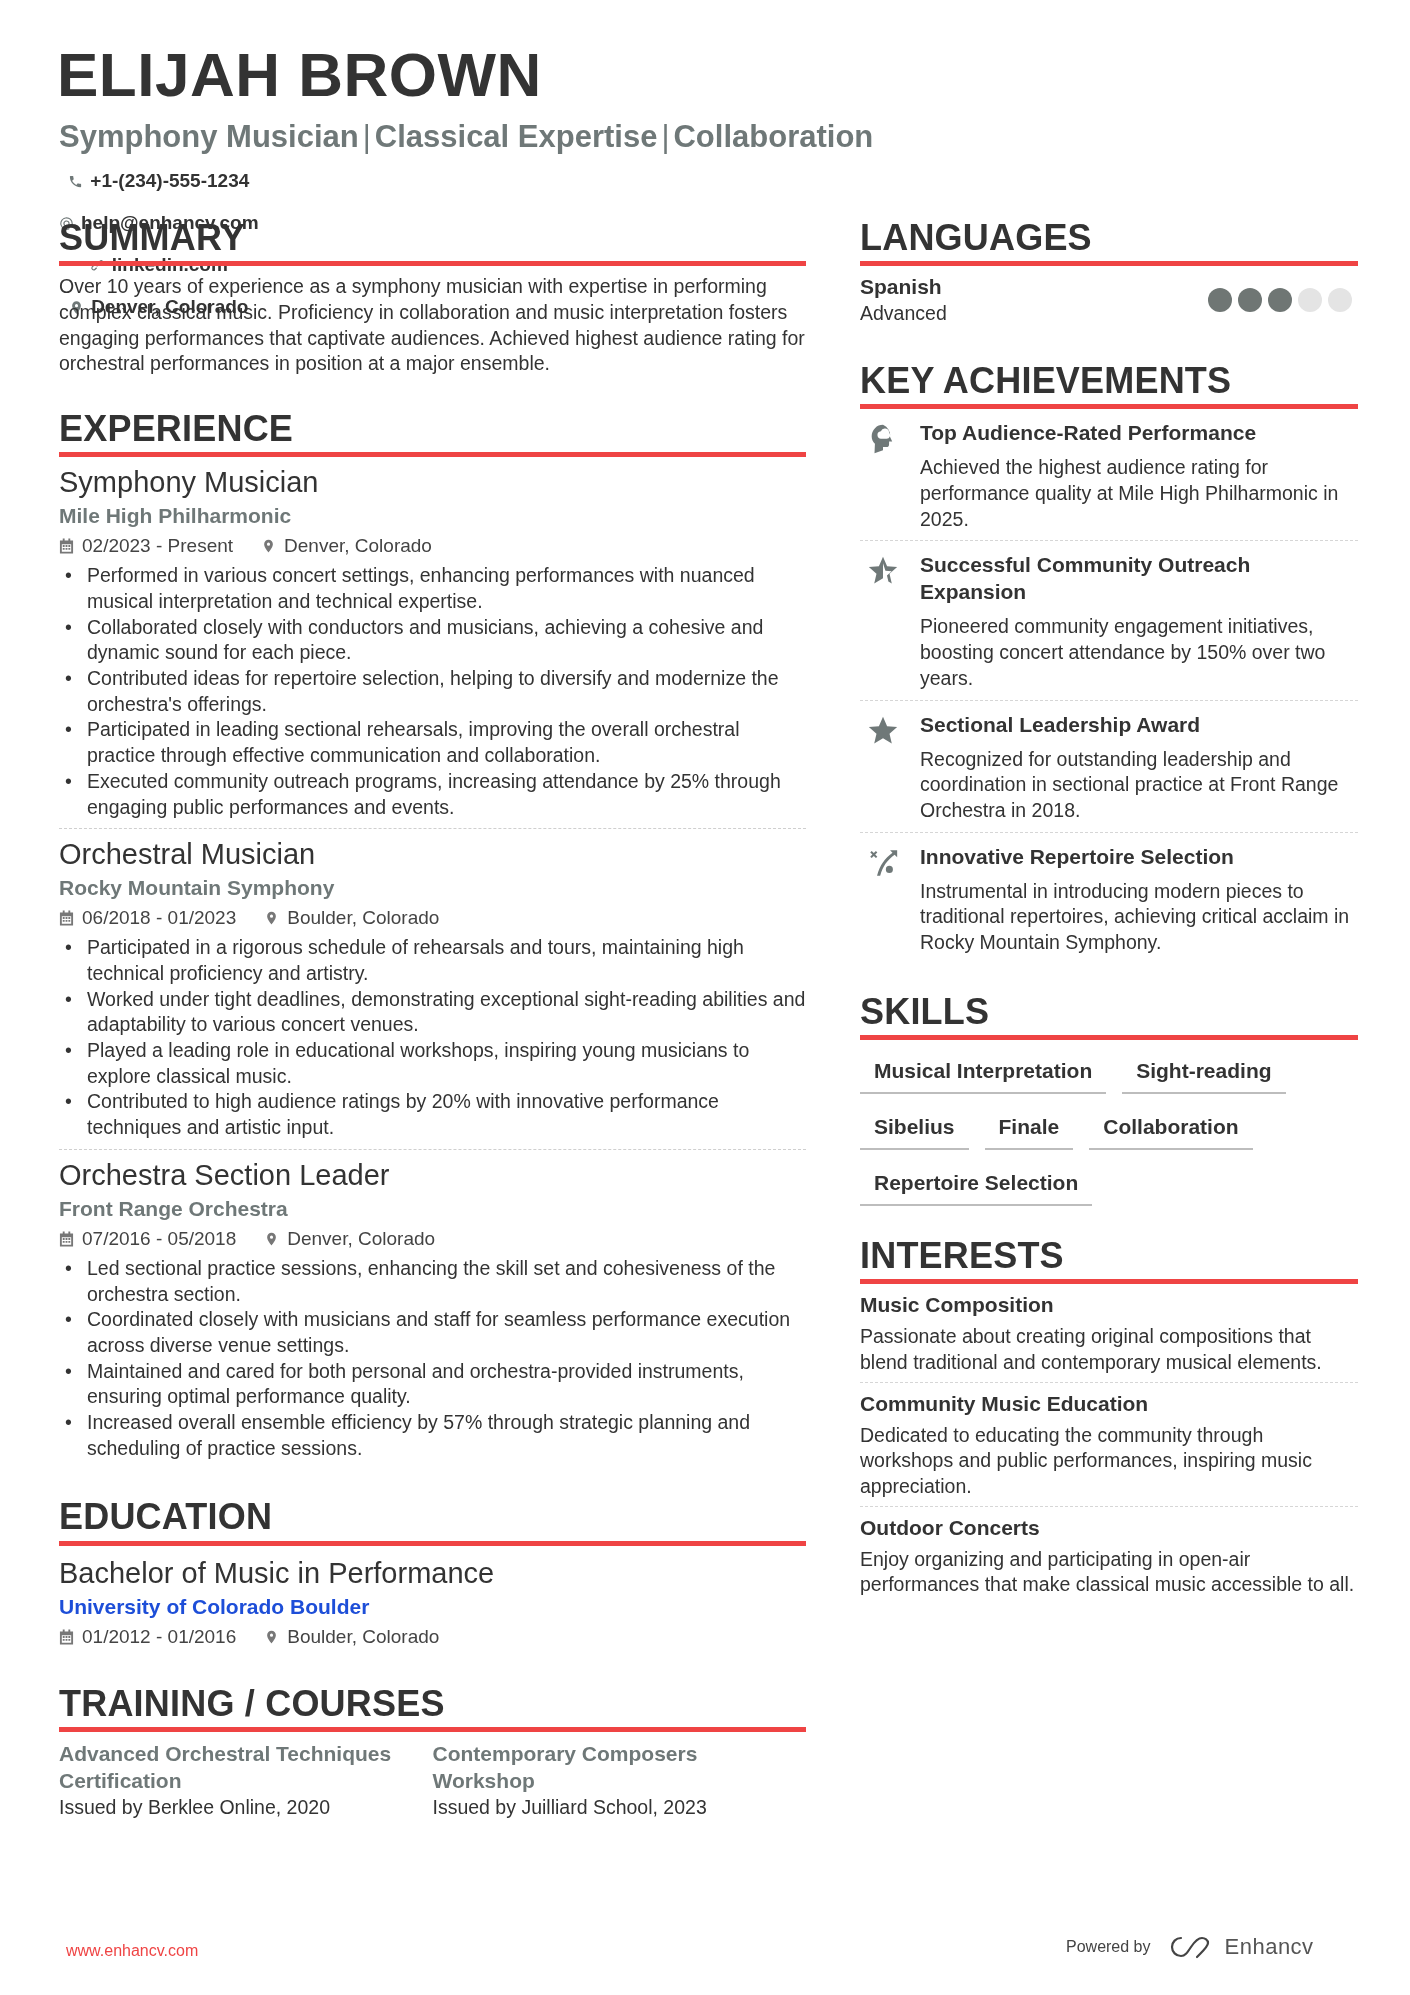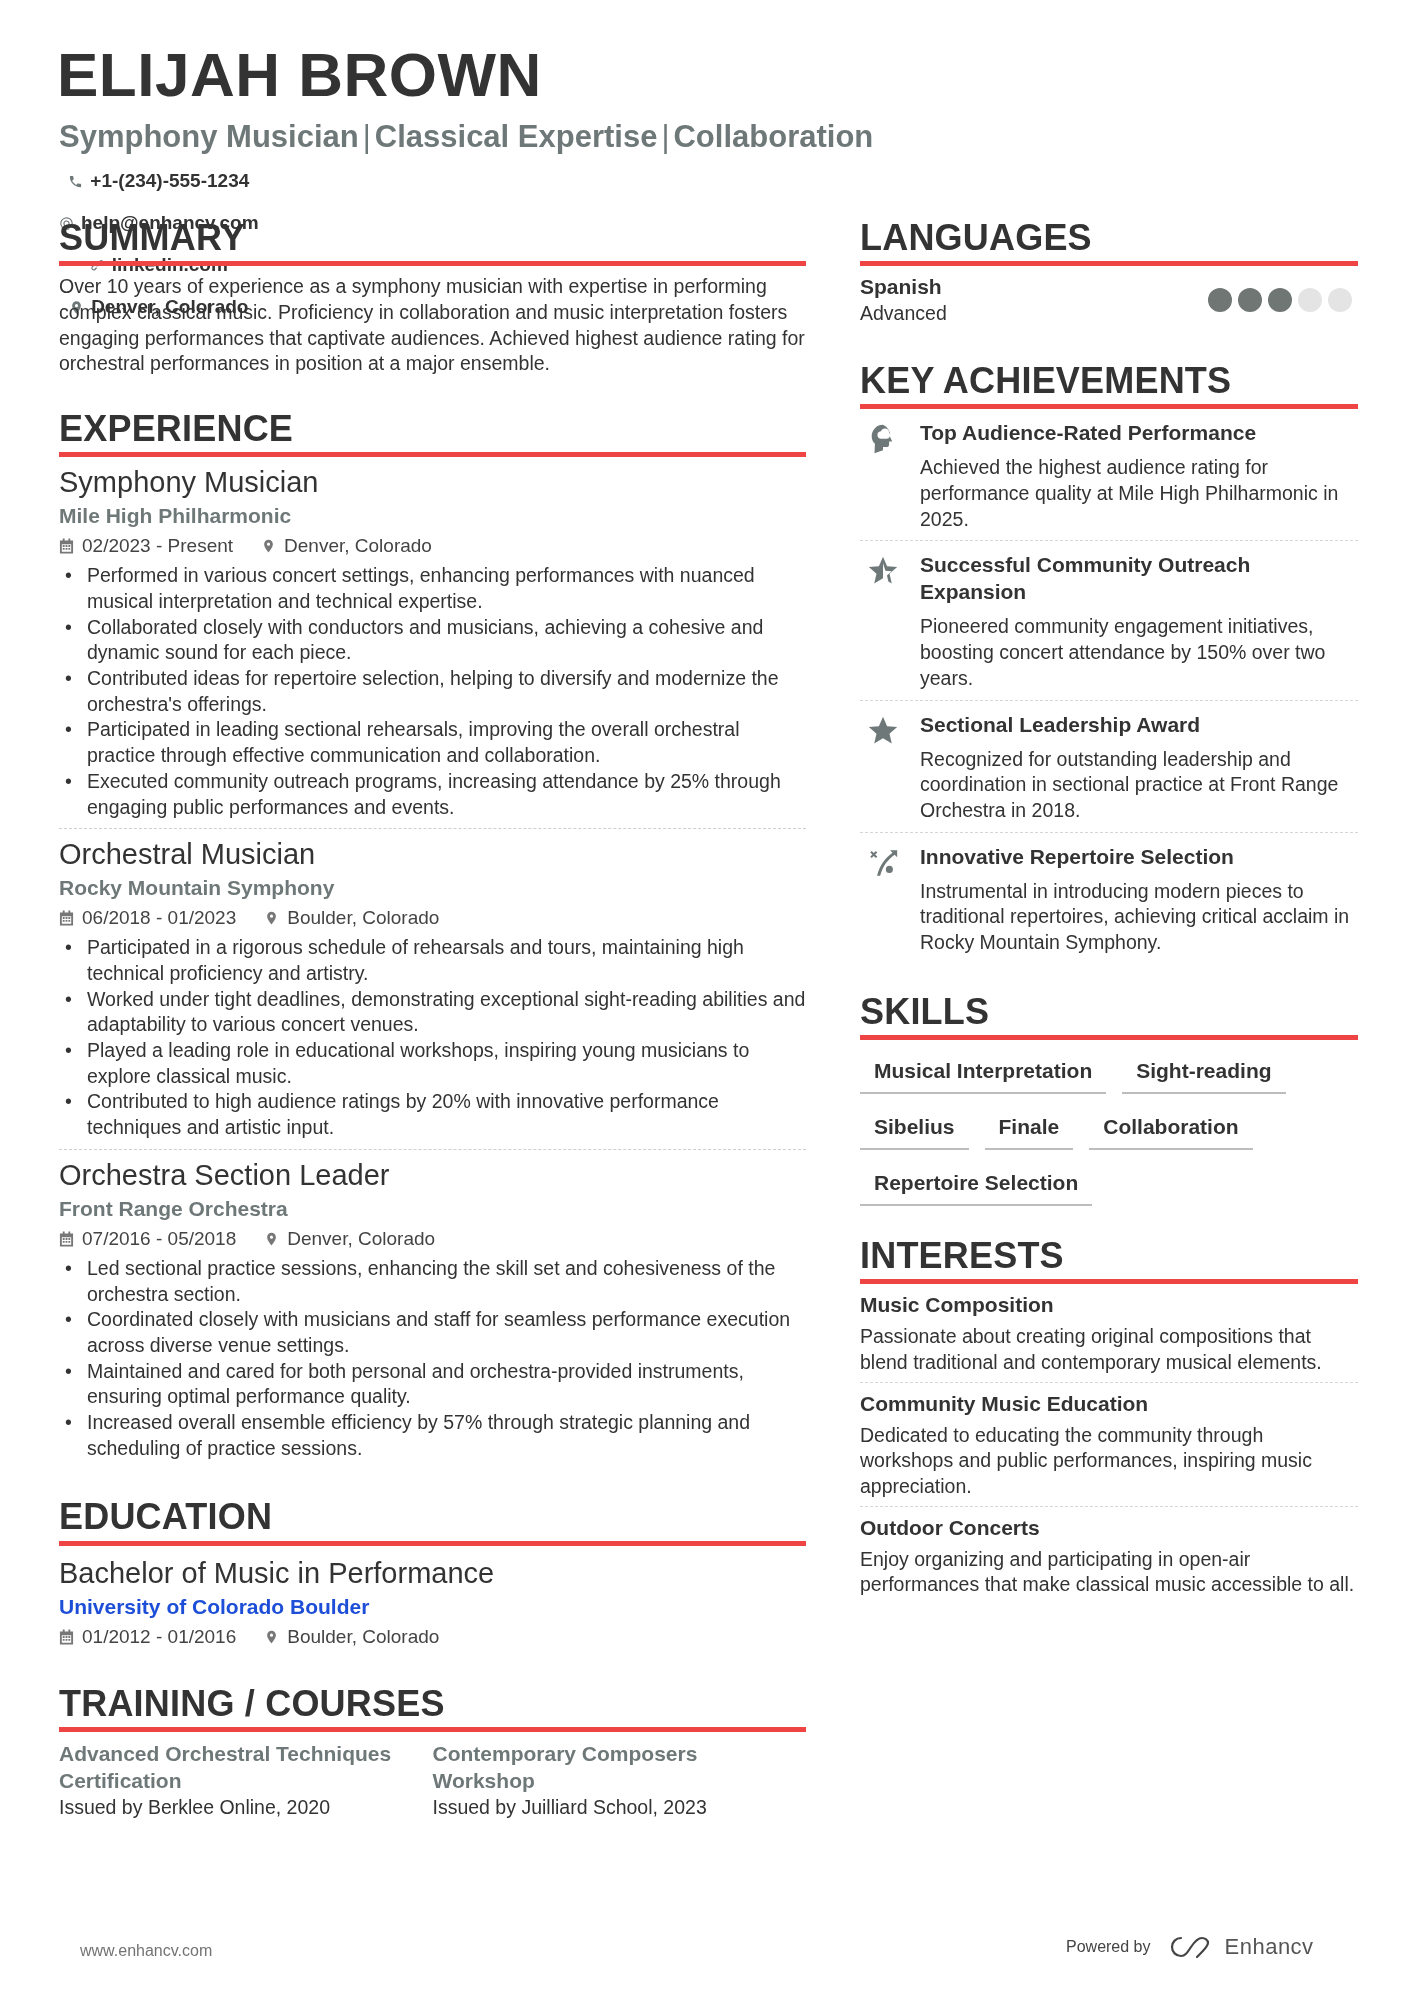--- a/index.html
+++ b/index.html
@@ -56,21 +56,21 @@
   .ach-desc { font-size: 19.5px; line-height: 25.7px; color: #333; margin-top: 9px; }
 
   .skills { display: flex; flex-wrap: wrap; gap: 14px 16px; margin-top: 12px; }
   .skill { font-size: 21px; font-weight: 700; padding: 6px 14px 8px 14px; border-bottom: 2px solid #bdbdbd; color: #333; line-height: 26px; }
 
   .interest { padding: 8px 0 6px 0; border-bottom: 1.5px dashed #d6d6d6; }
   .interest:last-child { border-bottom: none; }
   .interest-title { font-size: 21px; font-weight: 700; line-height: 26px; }
   .interest-desc { font-size: 19.5px; line-height: 25.7px; margin-top: 6px; }
 
-  .footer-left { position: absolute; left: 80px; top: 1942px; font-size: 16px; color: #737373; }
+  .footer-left { position: absolute; left: 66px; top: 1942px; font-size: 16px; color: #ef4444; }
   .footer-right { position: absolute; left: 1066px; top: 1934px; display: flex; align-items: center; gap: 18px; font-size: 16px; color: #444; }
   .brand { display: flex; align-items: center; gap: 8px; font-size: 22px; color: #555; letter-spacing: 0.5px; }
   .brand svg { width: 48px; height: 26px; }
 </style>
 </head>
 <body>
 
 <div class="name">ELIJAH BROWN</div>
 <div class="subtitle">
   <span>Symphony Musician</span><span class="sep">|</span><span>Classical Expertise</span><span class="sep">|</span><span>Collaboration</span>

